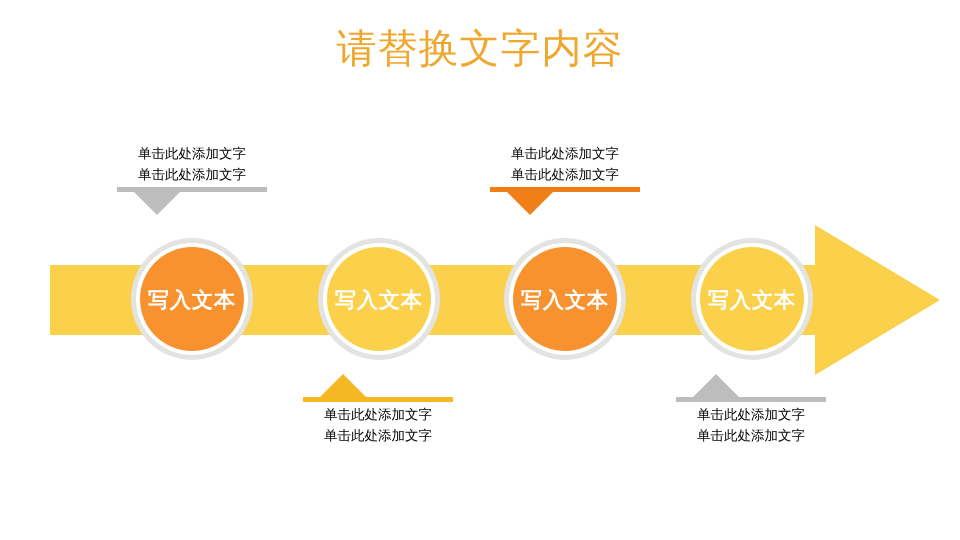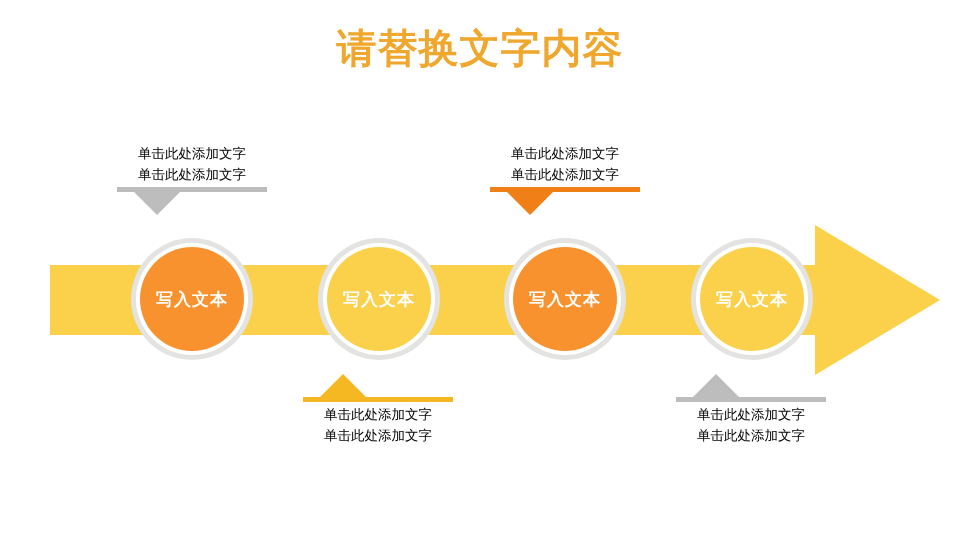--- a/index.html
+++ b/index.html
@@ -20,21 +20,21 @@
 
   
   #title {
     position: absolute;
     left: 0;
     top: 22px;
     width: 960px;
     text-align: center;
     font-size: 40px;
     line-height: 52px;
-    font-weight: bold;
+    font-weight: normal;
     color: #F0A72E;
     letter-spacing: 1px;
     white-space: nowrap;
   }
 
   
   #arrow-band {
     position: absolute;
     left: 50px;
     top: 225px;
@@ -67,21 +67,21 @@
   .node-disc {
     width: 104px;
     height: 104px;
     border-radius: 50%;
     display: flex;
     align-items: center;
     justify-content: center;
   }
   .node-disc span {
     color: #ffffff;
-    font-size: 17px;
+    font-size: 21px;
     font-weight: bold;
     letter-spacing: 1px;
     line-height: 1;
     white-space: nowrap;
   }
 
   .node.n1 { left: 131px; }
   .node.n2 { left: 318px; }
   .node.n3 { left: 504px; }
   .node.n4 { left: 691px; }

